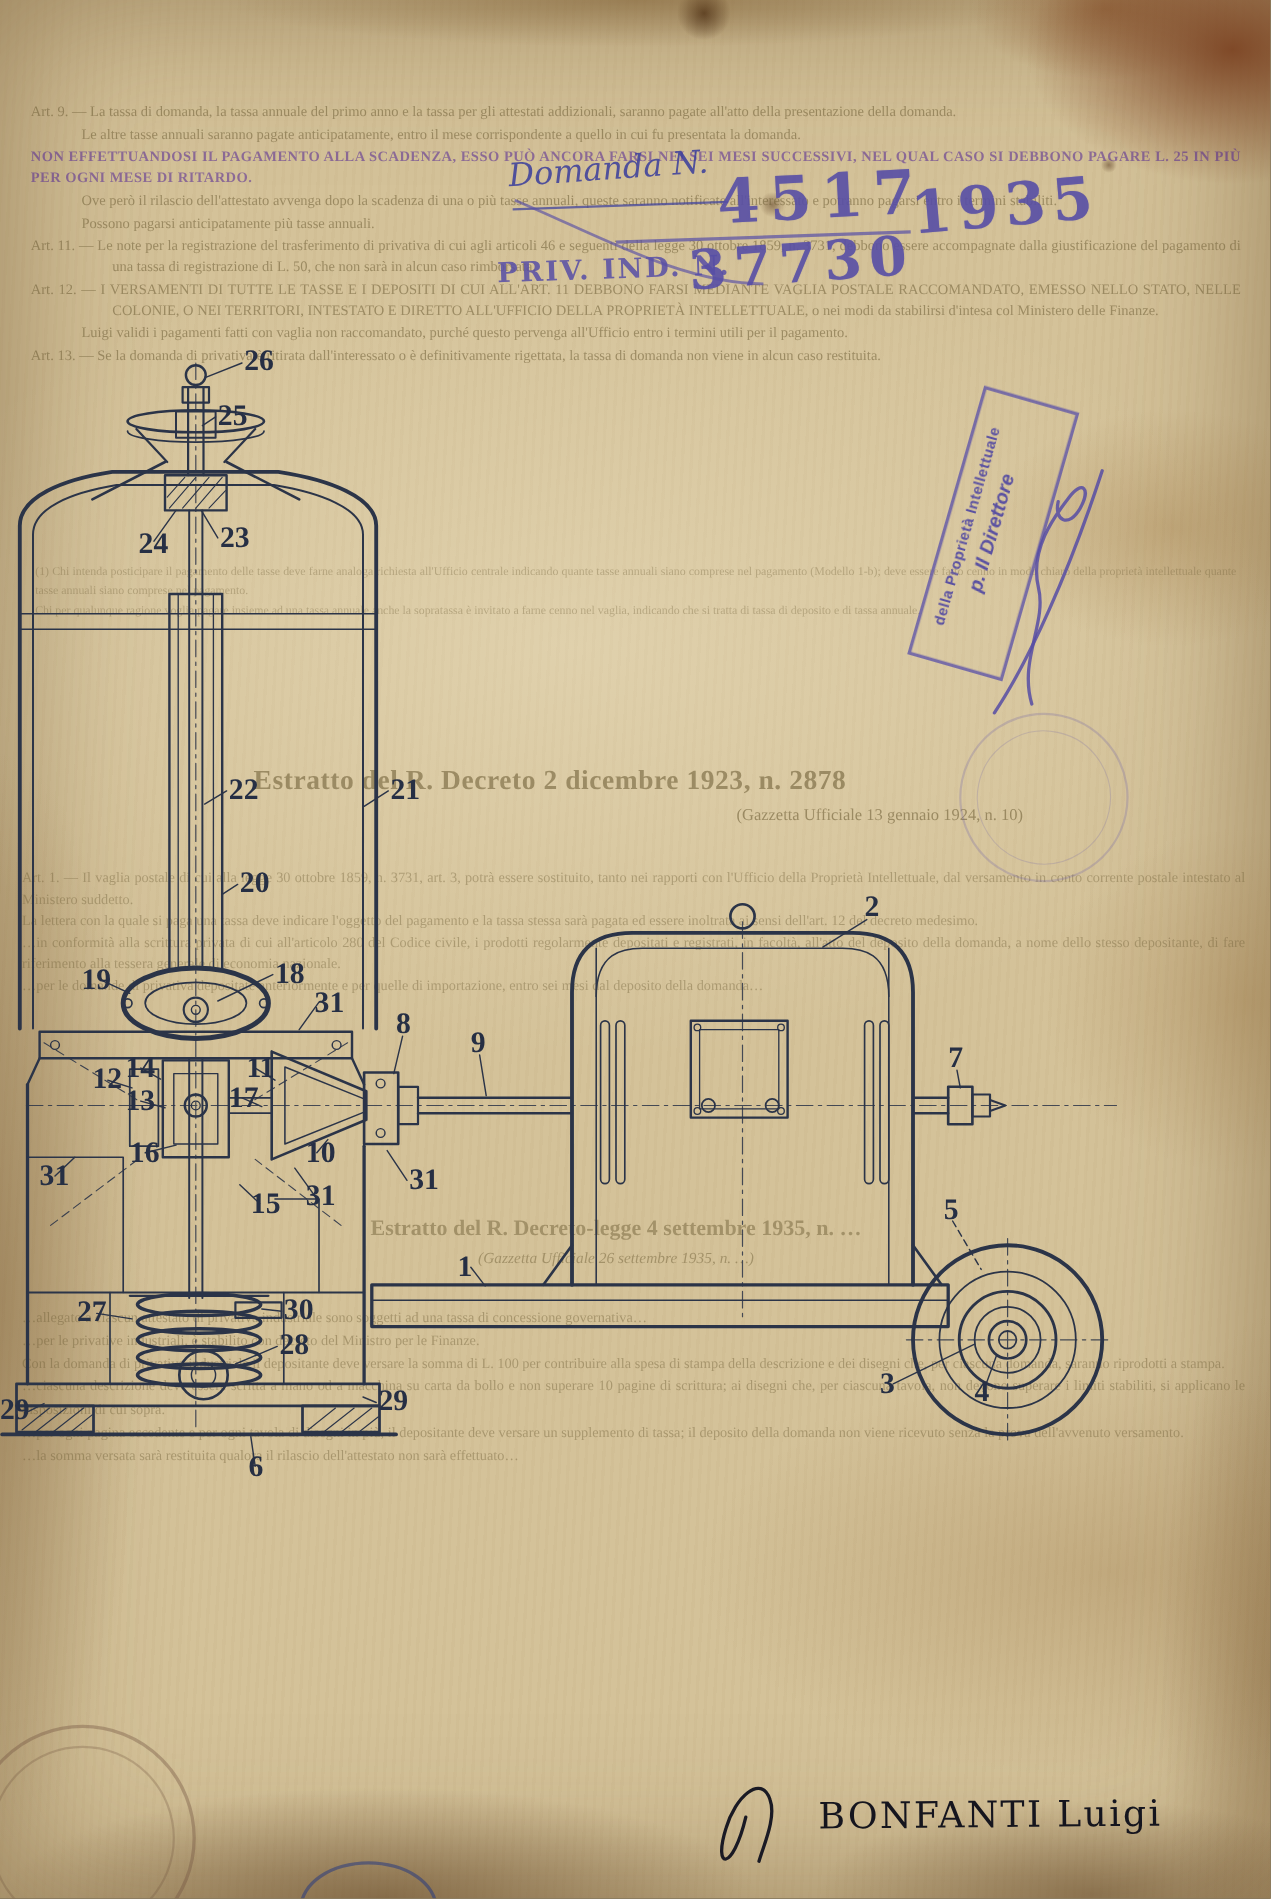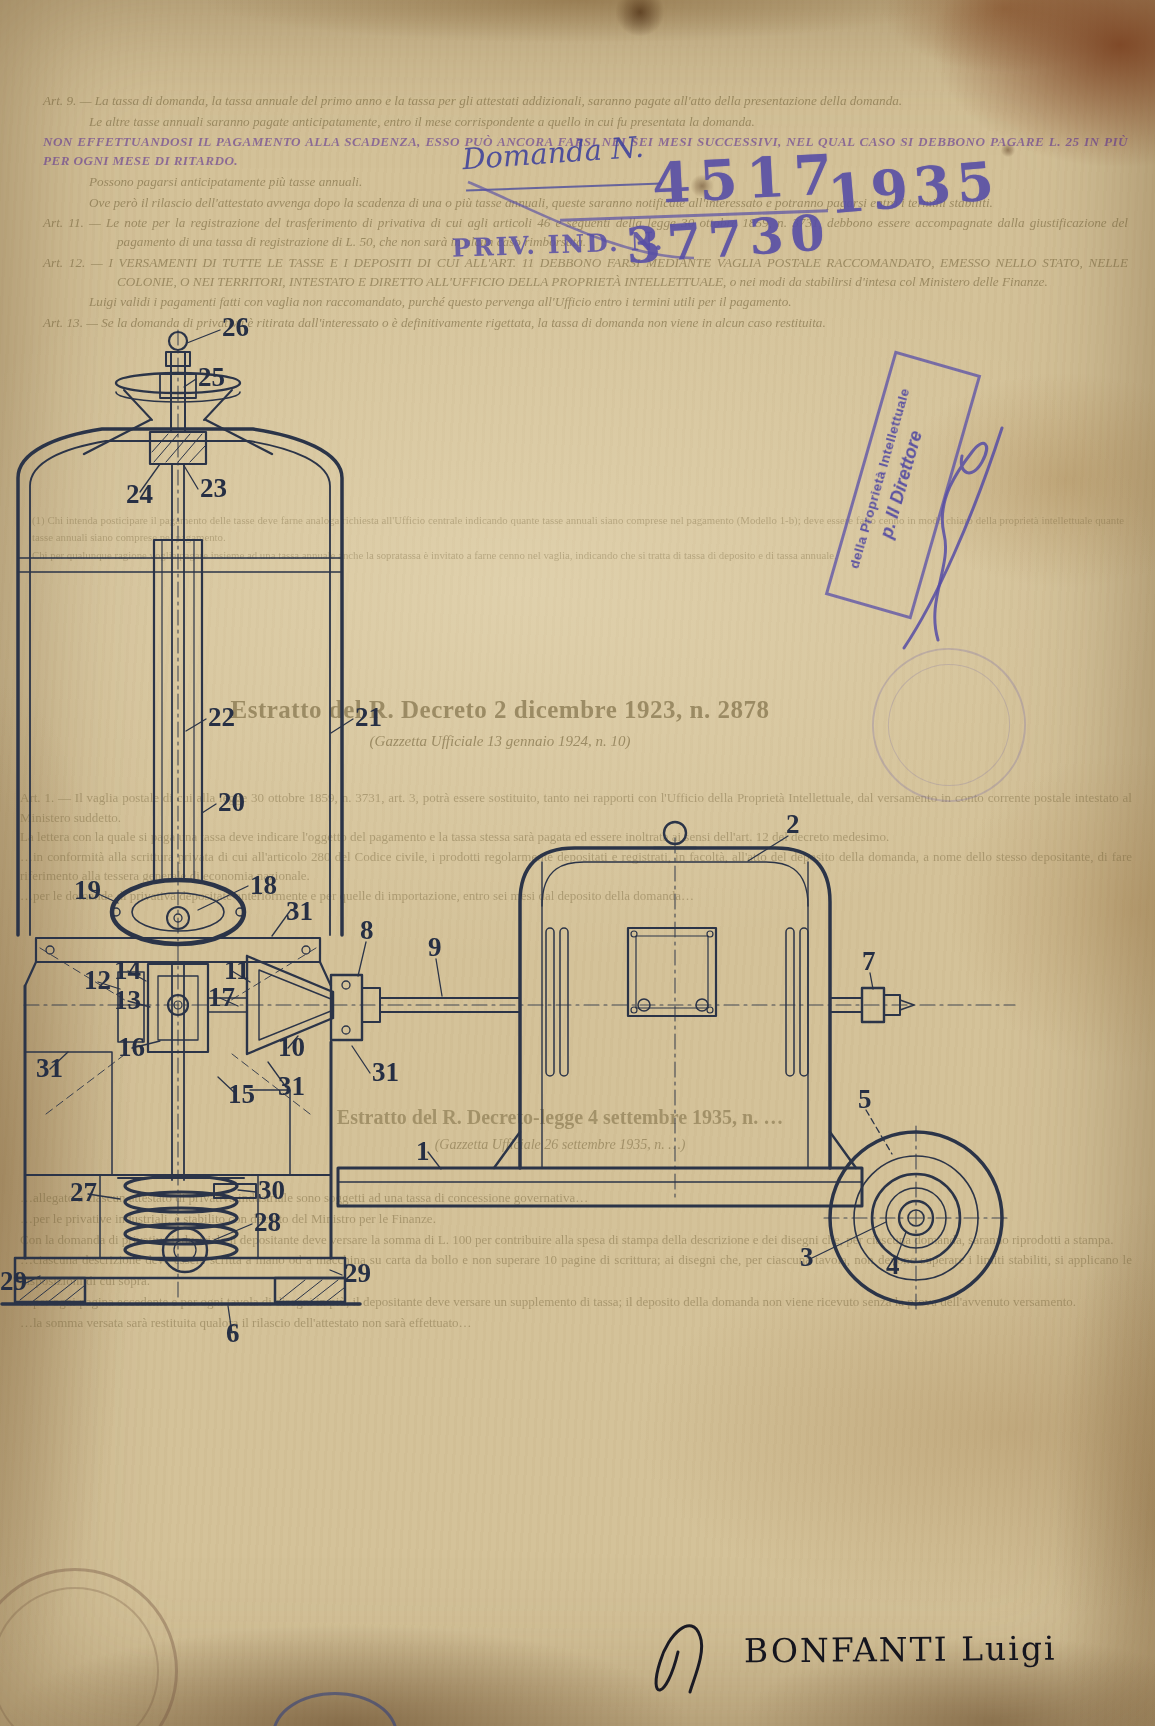--- a/index.html
+++ b/index.html
@@ -22,29 +22,29 @@
       radial-gradient(ellipse 520px 260px at 1010px 1430px, rgba(140,100,50,.26), transparent 72%),
       radial-gradient(ellipse 440px 130px at 30% 1726px, rgba(86,56,26,.5), transparent 78%),
       radial-gradient(ellipse 320px 110px at 86% 1722px, rgba(86,56,26,.45), transparent 78%),
       radial-gradient(ellipse 170px 640px at 0px 1180px, rgba(118,84,44,.32), transparent 78%),
       radial-gradient(ellipse 130px 420px at 1155px 1520px, rgba(118,84,44,.3), transparent 78%),
       radial-gradient(ellipse 900px 520px at 45% 34%, rgba(255,247,222,.28), transparent 72%),
       repeating-linear-gradient(93deg, rgba(158,128,80,.05) 0 3px, rgba(0,0,0,0) 3px 8px);
   }
   
   .ft{position:absolute;color:#695931;z-index:2;filter:blur(.35px);}
-  .ft p{margin:0 0 2px 15px;font-style:italic;}
+  .ft p{margin:0 0 2px 0;}
   .top-block{left:28px;top:92px;width:1100px;font-size:13.2px;line-height:1.42;text-align:justify;opacity:.52;}
   .ind2{padding-left:46px;}
   .caps{margin-left:72px;font-weight:bold;letter-spacing:.4px;color:#4c1d95;}
   .hang{padding-left:74px;text-indent:-74px;}
   .notes-block{left:32px;top:512px;width:1092px;font-size:10.8px;line-height:1.6;text-align:justify;opacity:.33;white-space:pre-line;}
   .h1923{left:70px;top:696px;width:860px;text-align:center;opacity:.55;}
   .dtitle{font-size:25px;font-weight:bold;letter-spacing:.5px;}
-  .dsub{font-size:15px;font-style:italic;margin-top:9px;}
+  .dsub{font-size:15px;margin-top:9px;text-align:right;}
   .b1923{left:20px;top:788px;width:1112px;font-size:13px;line-height:1.5;text-align:justify;opacity:.38;white-space:pre-line;}
   .h1935{left:150px;top:1106px;width:820px;text-align:center;opacity:.45;}
   .dtitle2{font-size:20px;font-weight:bold;}
   .dsub2{font-size:14px;font-style:italic;margin-top:8px;}
   .b1935{left:20px;top:1188px;width:1112px;font-size:13px;line-height:1.6;text-align:justify;opacity:.4;white-space:pre-line;}
   
   .draw{position:absolute;left:0;top:0;z-index:3;}
   .ink{stroke:#2b3448;fill:none;stroke-linecap:round;stroke-linejoin:round;}
   .plabel{font-family:"Liberation Serif",serif;font-size:27px;font-weight:600;fill:#262f44;}
   
@@ -75,22 +75,22 @@
 </head>
 <body>
 
 <div class="page">
   <div class="stains"></div>
 
   <div class="ft top-block">
     <p class="hang">Art. 9. — La tassa di domanda, la tassa annuale del primo anno e la tassa per gli attestati addizionali, saranno pagate all'atto della presentazione della domanda.</p>
     <p class="ind2">Le altre tasse annuali saranno pagate anticipatamente, entro il mese corrispondente a quello in cui fu presentata la domanda.</p>
     <p class="caps">NON EFFETTUANDOSI IL PAGAMENTO ALLA SCADENZA, ESSO PUÒ ANCORA FARSI NEI SEI MESI SUCCESSIVI, NEL QUAL CASO SI DEBBONO PAGARE L. 25 IN PIÙ PER OGNI MESE DI RITARDO.</p>
+    <p class="ind2">Ove però il rilascio dell'attestato avvenga dopo la scadenza di una o più tasse annuali, queste saranno notificate all'interessato e potranno pagarsi entro i termini stabiliti.</p>
     <p class="ind2">Possono pagarsi anticipatamente più tasse annuali.</p>
-    <p class="ind2">Ove però il rilascio dell'attestato avvenga dopo la scadenza di una o più tasse annuali, queste saranno notificate all'interessato e potranno pagarsi entro i termini stabiliti.</p>
     <p class="hang">Art. 11. — Le note per la registrazione del trasferimento di privativa di cui agli articoli 46 e seguenti della legge 30 ottobre 1859, n. 3731, debbono essere accompagnate dalla giustificazione del pagamento di una tassa di registrazione di L. 50, che non sarà in alcun caso rimborsata.</p>
     <p class="hang caps-mix">Art. 12. — I VERSAMENTI DI TUTTE LE TASSE E I DEPOSITI DI CUI ALL'ART. 11 DEBBONO FARSI MEDIANTE VAGLIA POSTALE RACCOMANDATO, EMESSO NELLO STATO, NELLE COLONIE, O NEI TERRITORI, INTESTATO E DIRETTO ALL'UFFICIO DELLA PROPRIETÀ INTELLETTUALE, o nei modi da stabilirsi d'intesa col Ministero delle Finanze.</p>
     <p class="ind2">Luigi validi i pagamenti fatti con vaglia non raccomandato, purché questo pervenga all'Ufficio entro i termini utili per il pagamento.</p>
     <p class="hang">Art. 13. — Se la domanda di privativa è ritirata dall'interessato o è definitivamente rigettata, la tassa di domanda non viene in alcun caso restituita.</p>
   </div>
 
   <div class="ft notes-block">(1) Chi intenda posticipare il pagamento delle tasse deve farne analoga richiesta all'Ufficio centrale indicando quante tasse annuali siano comprese nel pagamento (Modello 1-b); deve essere fatto cenno in modo chiaro della proprietà intellettuale quante tasse annuali siano comprese nel pagamento.
 Chi per qualunque ragione voglia pagare insieme ad una tassa annuale anche la sopratassa è invitato a farne cenno nel vaglia, indicando che si tratta di tassa di deposito e di tassa annuale.</div>
 
   <div class="ft h1923">

